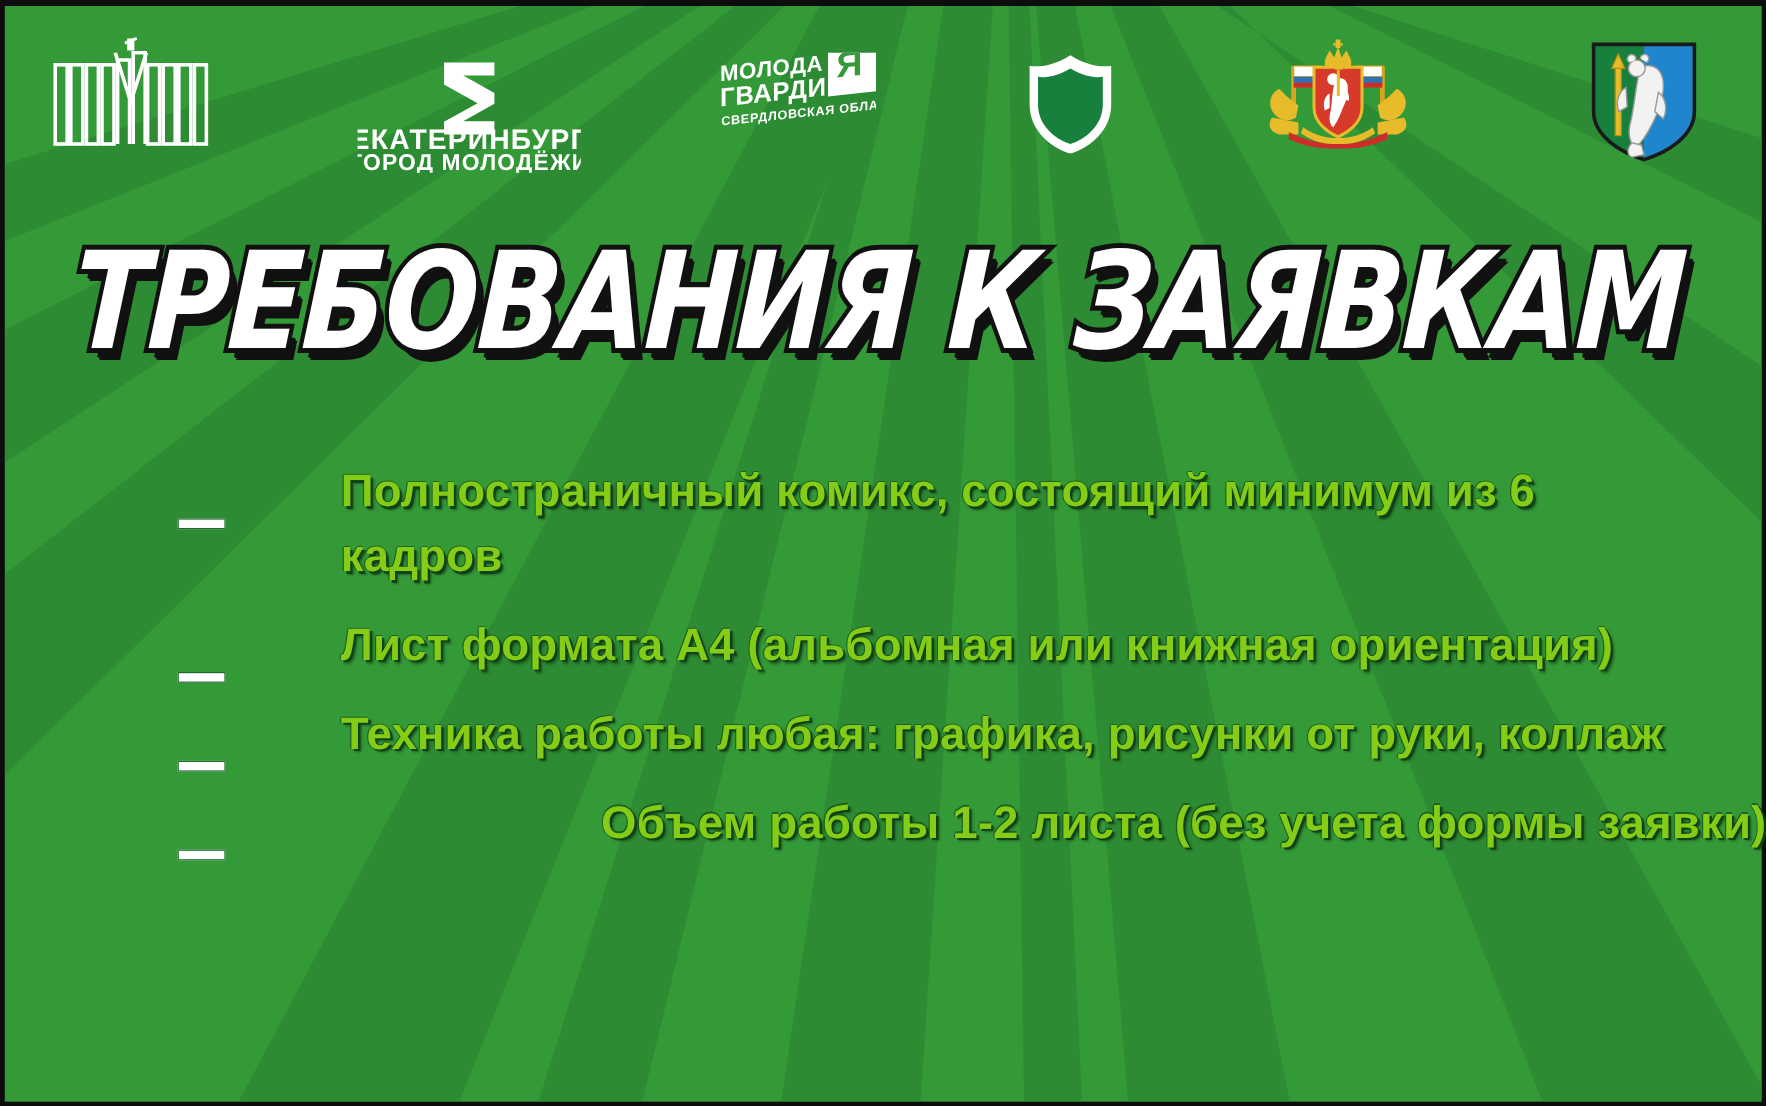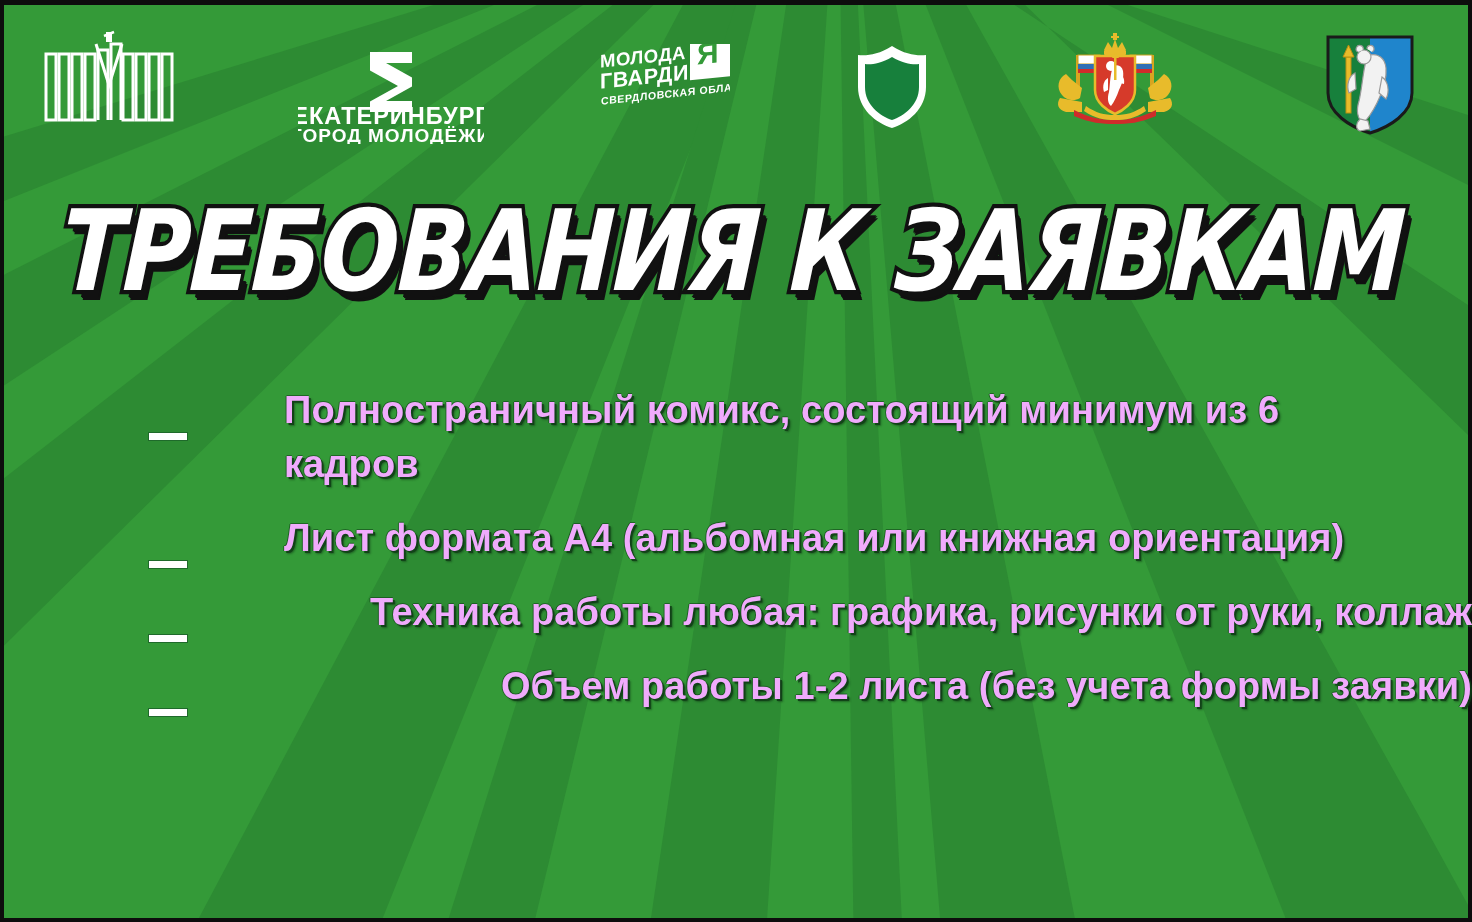--- a/index.html
+++ b/index.html
@@ -117,35 +117,35 @@
     border: 1px solid #1f6a2b;
     box-sizing: border-box;
   }
   .bullet-text {
     margin-left: 136px;
     max-width: 1120px;
     font-family: "Liberation Sans", "DejaVu Sans", sans-serif;
     font-weight: bold;
     font-size: 38px;
     line-height: 1.42;
-    color: #f0abfc;
+    color: #84cc16;
     text-shadow:
        2px 2px 0 rgba(15,60,22,0.85),
       -1px  0   0 rgba(15,60,22,0.55),
        0   -1px 0 rgba(15,60,22,0.55),
        3px 3px 2px rgba(10,45,16,0.45);
     letter-spacing: 0.1px;
   }
 
   
   #bullet-1 { margin-top: 0px;  }
   #bullet-1 .dash { top: 48px; }
   #bullet-2 { margin-top: 16px; }
   #bullet-2 .dash { top: 48px; }
-  #bullet-3 { margin-top: 8px; justify-content: flex-end; }
+  #bullet-3 { margin-top: 8px; }
   #bullet-3 .dash { top: 48px; }
   #bullet-4 { margin-top: 16px; justify-content: flex-end; }
   #bullet-4 .dash { top: 48px; }
 </style>
 </head>
 <body>
 
 <div id="slide">
 
   <div class="bg-canvas">

